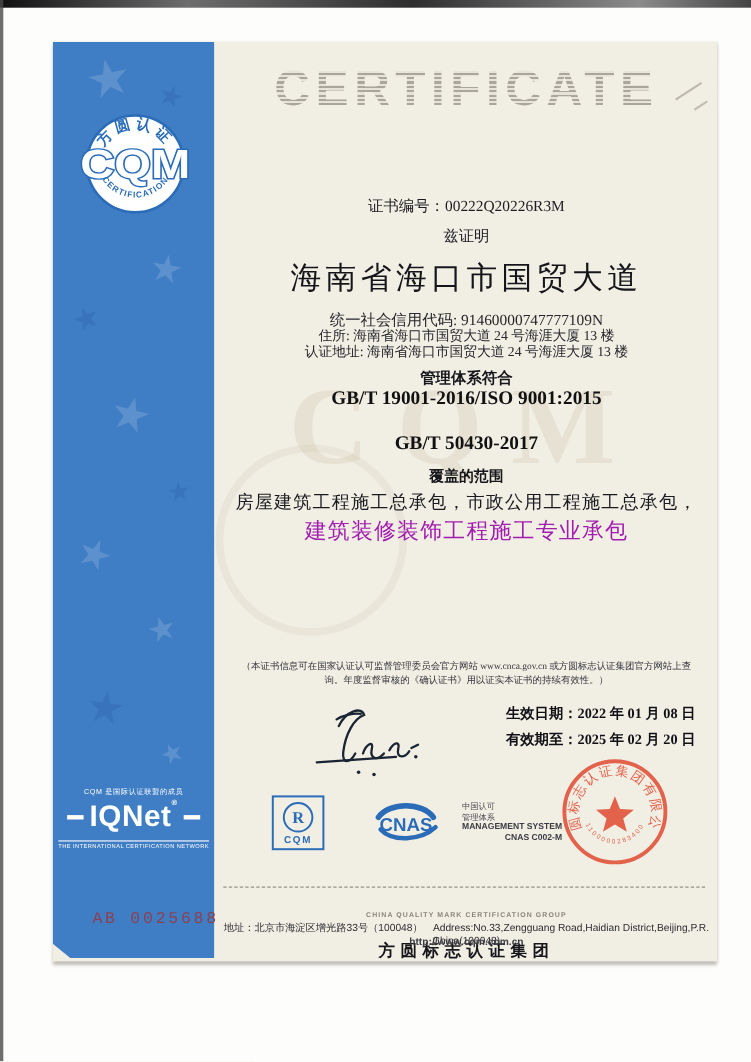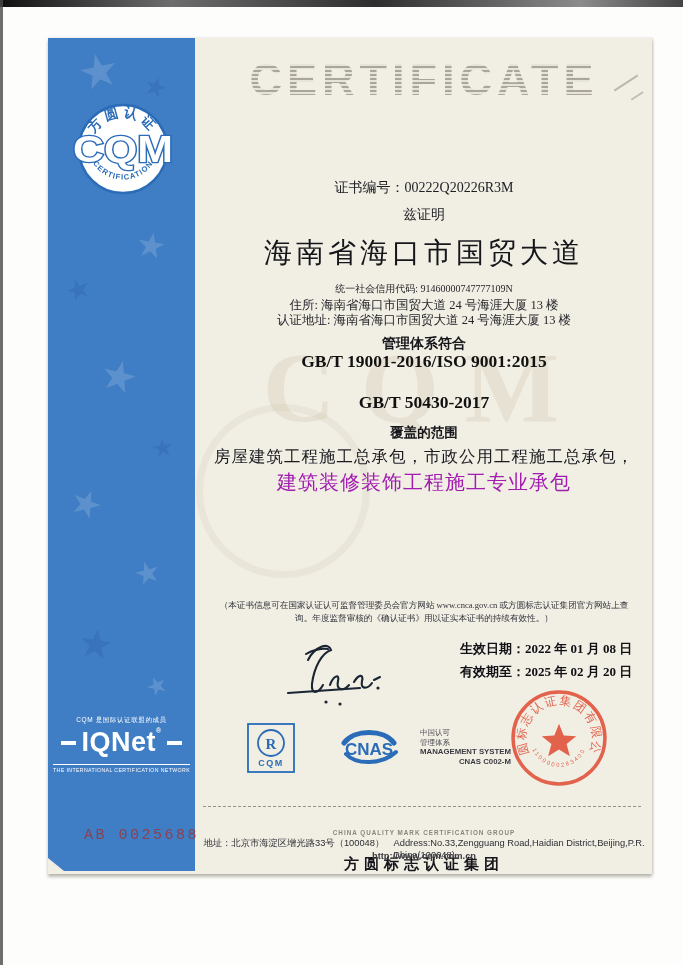--- a/index.html
+++ b/index.html
@@ -34,21 +34,21 @@
   .main{position:absolute;left:196px;top:38px;width:456px;height:836px;}
   .main>div{position:absolute;left:0;right:0;text-align:center;}
   .title-en{top:16px;font-size:45px;font-weight:bold;letter-spacing:5px;color:#aba69c;}
   .title-stripes{position:absolute;left:8px;right:8px;top:16px;height:48px;pointer-events:none;
     background:repeating-linear-gradient(180deg,rgba(241,238,228,0) 0 2px,rgba(241,238,228,.85) 2px 4px);}
   .title-cn{top:86px;font-size:27px;font-weight:bold;letter-spacing:3px;color:#15161a;
             font-family:"Liberation Sans",sans-serif;}
   .cert-no{top:141px;font-size:14px;color:#1d1d22;font-family:"Liberation Serif",serif;}
   .certify{top:168px;font-size:14px;color:#1d1d22;font-family:"Liberation Serif",serif;}
   .company{top:196px;font-size:28px;color:#15151a;letter-spacing:4px;font-family:"Liberation Serif",serif;}
-  .info1{top:244px;font-size:10px;color:#26262b;font-family:"Liberation Serif",serif;}
+  .info1{top:244px;font-size:14px;color:#26262b;font-family:"Liberation Serif",serif;}
   .info2{top:259px;font-size:12.5px;color:#26262b;font-family:"Liberation Serif",serif;}
   .info3{top:274px;font-size:12.5px;color:#26262b;font-family:"Liberation Serif",serif;}
   .conform{top:297px;font-size:14px;font-weight:bold;color:#16161b;font-family:"Liberation Serif",serif;}
   .std1{top:313px;font-size:17.5px;font-weight:bold;color:#111;font-family:"Liberation Serif",serif;}
   .std2{top:354px;font-size:17.5px;font-weight:bold;color:#111;font-family:"Liberation Serif",serif;}
   .scope-t{top:386px;font-size:13.5px;font-weight:bold;color:#16161b;font-family:"Liberation Serif",serif;}
   .scope1{top:408px;font-size:16.5px;color:#1a1a1f;font-family:"Liberation Serif",serif;letter-spacing:1px;}
   .scope2{top:431px;font-size:20px;color:#a21caf;font-family:Liberation Mono, monospace;letter-spacing:1px;}
   .note1{top:562px;font-size:8.6px;color:#33333a;font-family:"Liberation Serif",serif;}
   .note2{top:575px;font-size:8.6px;color:#33333a;font-family:"Liberation Serif",serif;}

